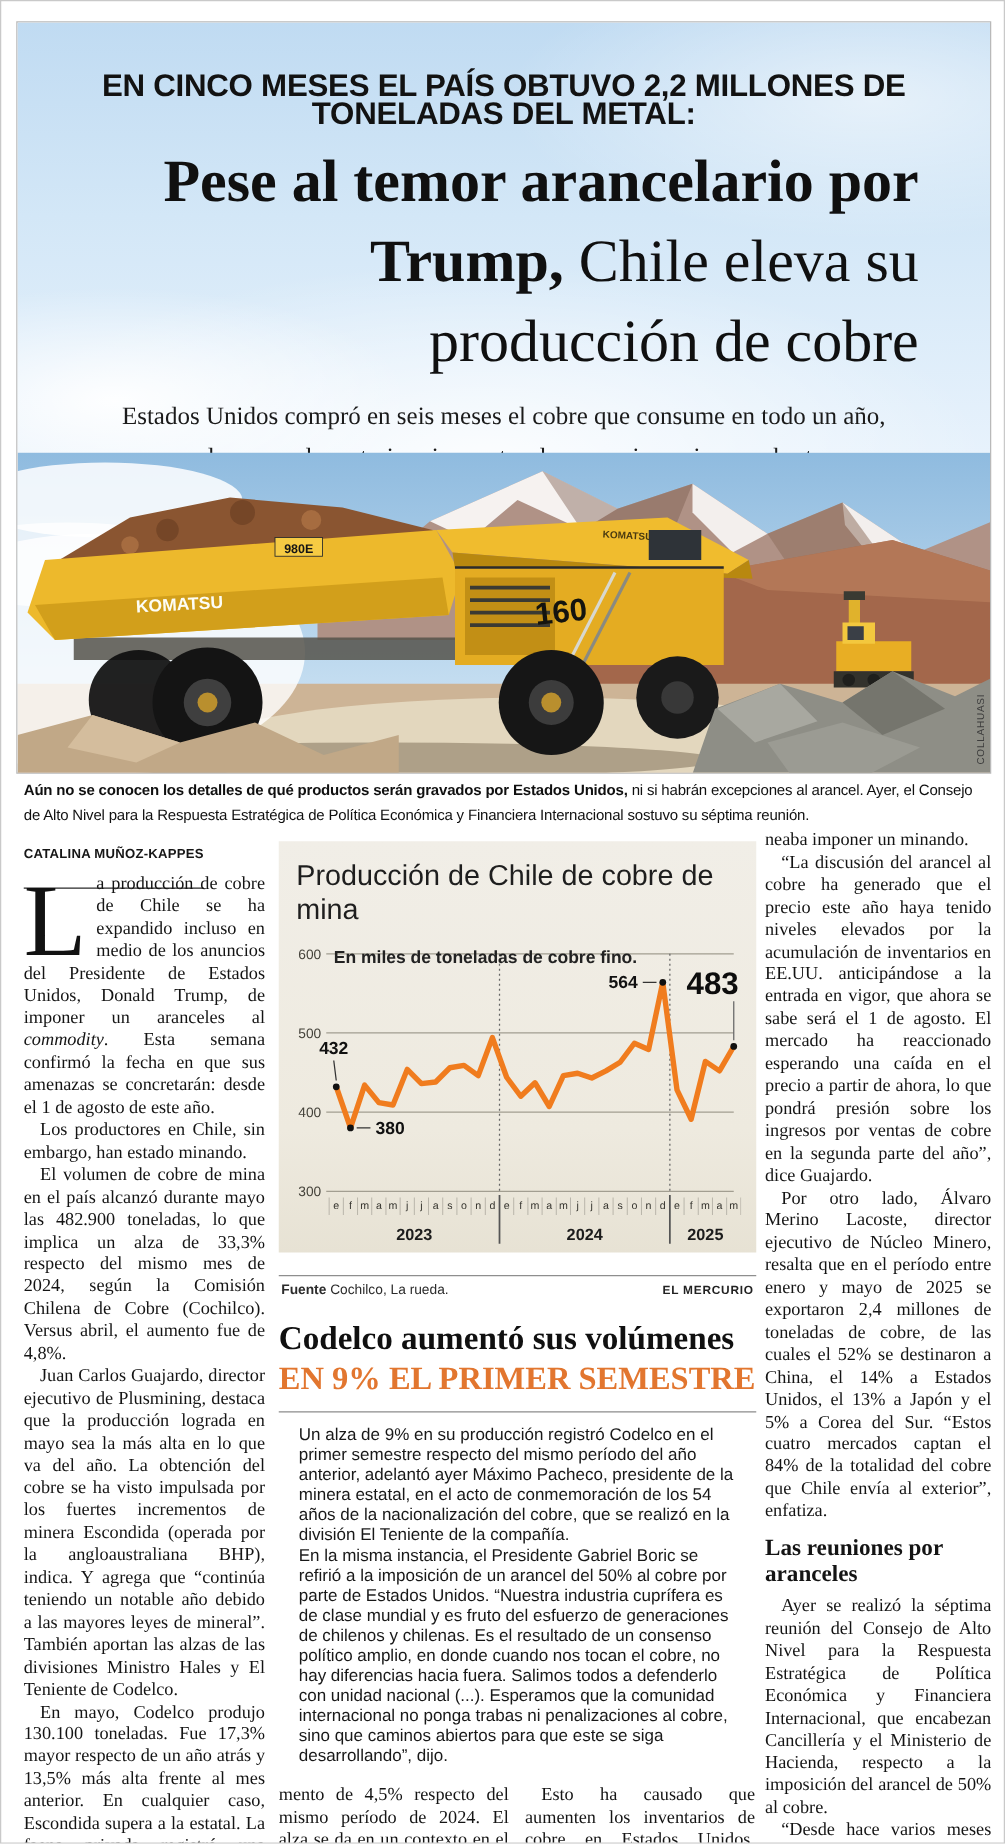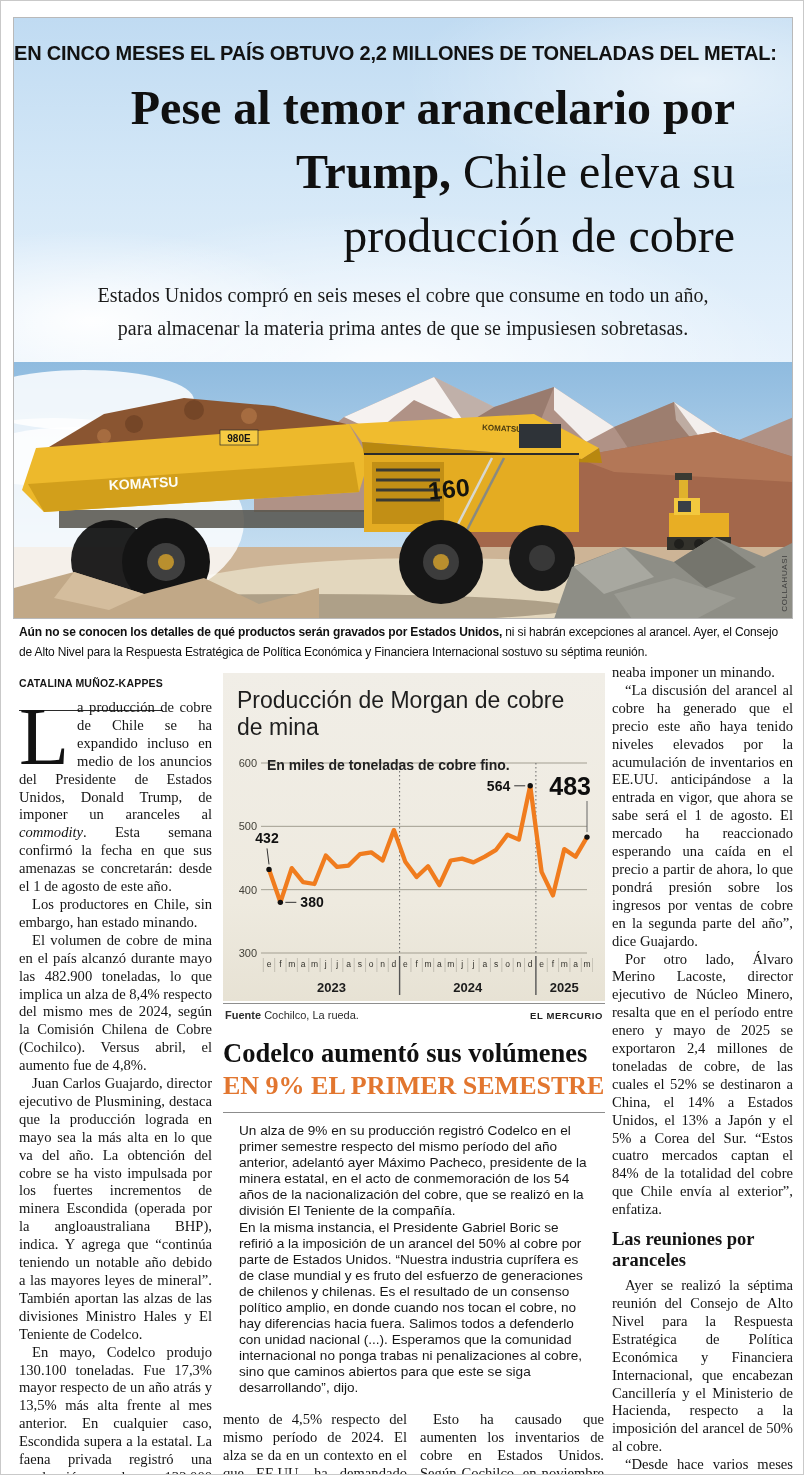--- a/index.html
+++ b/index.html
@@ -8,22 +8,22 @@
 
   
   .hero{position:absolute;left:12px;top:16px;width:780px;height:602px;border:1px solid #b9b9b9;
         box-sizing:border-box;overflow:hidden;}
   .sky{position:relative;width:100%;height:344px;
        background:
         radial-gradient(ellipse 340px 130px at 10% 88%, rgba(255,255,255,.95), rgba(255,255,255,0) 70%),
         radial-gradient(ellipse 420px 160px at 88% 18%, rgba(255,255,255,.55), rgba(255,255,255,0) 70%),
         radial-gradient(ellipse 560px 220px at 48% 102%, rgba(255,255,255,.85), rgba(255,255,255,0) 72%),
         linear-gradient(180deg,#c0dbf2 0%,#d3e7f7 45%,#e7f2fc 100%);}
-  .kicker{padding-top:24px;font-family:"Liberation Sans",sans-serif;
-          font-weight:700;font-size:20px;line-height:22px;letter-spacing:-.2px;color:#121212;}
+  .kicker{padding-top:40px;text-align:center;font-family:"Liberation Sans",sans-serif;
+          font-weight:700;font-size:25px;line-height:22px;letter-spacing:-.2px;color:#121212;}
   .headline{margin:12px auto 0;width:664px;text-align:right;font-size:48px;line-height:64px;color:#101010;}
   .headline .hb{font-weight:700;}
   .headline .hl{font-weight:400;}
   .deck{margin:11px auto 0;width:648px;text-align:center;font-size:20px;line-height:33px;color:#1b1b1b;}
   .photo{position:relative;width:780px;height:257px;display:block;}
   .photo-credit{position:absolute;right:3px;bottom:6px;writing-mode:vertical-rl;transform:rotate(180deg);
           font-family:"Liberation Sans",sans-serif;font-size:8px;letter-spacing:.6px;color:#3d3d3d;}
 
   
   .caption{position:absolute;left:18px;top:622px;width:772px;font-family:Liberation Sans, sans-serif;
@@ -47,21 +47,21 @@
               padding:12px 10px 0 12px;box-sizing:border-box;width:382px;}
   .chart-title{font-family:"Liberation Sans",sans-serif;font-size:23px;color:#1e1e1e;margin:2px 0 4px 2px;}
   .chart-note{position:absolute;left:44px;top:84px;font-family:"Liberation Sans",sans-serif;
               font-weight:700;font-size:14px;color:#222;}
   svg text.ytick{font-family:"Liberation Sans",sans-serif;font-size:11px;fill:#44423a;}
   svg text.month{font-family:"Liberation Sans",sans-serif;font-size:8.5px;fill:#33322c;}
   svg text.yearlab{font-family:"Liberation Sans",sans-serif;font-size:13px;font-weight:700;fill:#1c1c1c;}
   svg text.callout{font-family:"Liberation Sans",sans-serif;font-size:14px;font-weight:700;fill:#111;}
   svg text.callout-big{font-family:"Liberation Sans",sans-serif;font-size:25px;font-weight:800;fill:#0d0d0d;}
   .source-row{display:flex;justify-content:space-between;align-items:baseline;border-top:1px solid #8e8e8e;
-              margin-top:2px;padding:5px 2px 0 2px;font-family:"Liberation Sans",sans-serif;
+              margin-top:18px;padding:5px 2px 0 2px;font-family:"Liberation Sans",sans-serif;
               font-size:11px;color:#2c2c2c;}
   .source-row .credit{font-size:9.5px;font-weight:700;letter-spacing:.6px;color:#222;}
 
   
   .subarticle{margin-top:17px;}
   .subarticle .t1{display:block;font-size:26.5px;line-height:30px;color:#101010;}
   .subarticle .t2{display:block;font-size:26px;line-height:30px;color:#e2762f;margin-top:3px;}
   .subarticle hr{border:0;border-top:1px solid #8c8c8c;margin:11px 0 10px;}
   .subarticle p{margin:0 16px 2px;font-family:"Liberation Sans",sans-serif;font-size:13.6px;
                 line-height:15.9px;color:#181818;text-align:left;}
@@ -168,29 +168,29 @@
     </svg>
     <div class="photo-credit">COLLAHUASI</div>
   </div>
 
   <div class="caption"><span class="cb">Aún no se conocen los detalles de qué productos serán gravados por Estados Unidos,</span><span> ni si habrán excepciones al arancel. Ayer, el Consejo de Alto Nivel para la Respuesta Estratégica de Política Económica y Financiera Internacional sostuvo su séptima reunión.</span></div>
   <div class="byline">CATALINA MUÑOZ-KAPPES</div>
 
   <div class="col-left bodycol">
     <p class="noind"><span class="dropcap">L</span><span>a producción de cobre de Chile se ha expandido incluso en medio de los anuncios del Presidente de Estados Unidos, Donald Trump, de imponer un aranceles al </span><i>commodity</i><span>. Esta semana confirmó la fecha en que sus amenazas se concretarán: desde el 1 de agosto de este año.</span></p>
     <p>Los productores en Chile, sin embargo, han estado minando.</p>
-    <p>El volumen de cobre de mina en el país alcanzó durante mayo las 482.900 toneladas, lo que implica un alza de 8,4% respecto del mismo mes de 2024, según la Comisión Chilena de Cobre (Cochilco). Versus abril, el aumento fue de 4,8%.</p>
+    <p>El volumen de cobre de mina en el país alcanzó durante mayo las 482.900 toneladas, lo que implica un alza de 33,3% respecto del mismo mes de 2024, según la Comisión Chilena de Cobre (Cochilco). Versus abril, el aumento fue de 4,8%.</p>
     <p>Juan Carlos Guajardo, director ejecutivo de Plusmining, destaca que la producción lograda en mayo sea la más alta en lo que va del año. La obtención del cobre se ha visto impulsada por los fuertes incrementos de minera Escondida (operada por la angloaustraliana BHP), indica. Y agrega que “continúa teniendo un notable año debido a las mayores leyes de mineral”. También aportan las alzas de las divisiones Ministro Hales y El Teniente de Codelco.</p>
     <p>En mayo, Codelco produjo 130.100 toneladas. Fue 17,3% mayor respecto de un año atrás y 13,5% más alta frente al mes anterior. En cualquier caso, Escondida supera a la estatal. La faena privada registró una producción de 132.000 toneladas, un 24,4% más que en mayo de 2024, y un 2,8% superior a la de abril de 2025.</p>
 
   </div>
 
   <div class="col-mid">
     <div class="chart-card">
-      <div class="chart-title">Producción de Morgan de cobre de mina</div>
+      <div class="chart-title">Producción de Chile de cobre de mina</div>
       <div class="chart-note">En miles de toneladas de cobre fino.</div>
       <svg id="chart-svg" width="358" height="252" viewBox="0 0 358 252">
           <line x1="26" y1="18" x2="352" y2="18" stroke="#a29e91" stroke-width="1"></line>
           <text x="22" y="22" text-anchor="end" class="ytick">600</text>
           <line x1="26" y1="81.33333333333334" x2="352" y2="81.33333333333334" stroke="#a29e91" stroke-width="1"></line>
           <text x="22" y="85.33333333333334" text-anchor="end" class="ytick">500</text>
           <line x1="26" y1="144.66666666666669" x2="352" y2="144.66666666666669" stroke="#a29e91" stroke-width="1"></line>
           <text x="22" y="148.66666666666669" text-anchor="end" class="ytick">400</text>
           <line x1="26" y1="208" x2="352" y2="208" stroke="#a29e91" stroke-width="1"></line>
           <text x="22" y="212" text-anchor="end" class="ytick">300</text>

